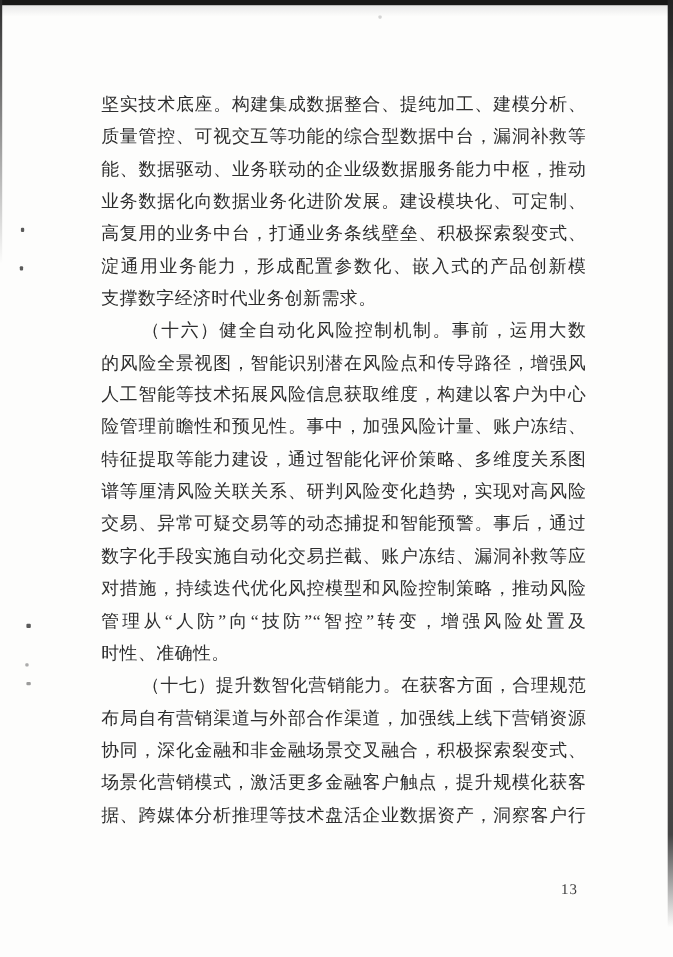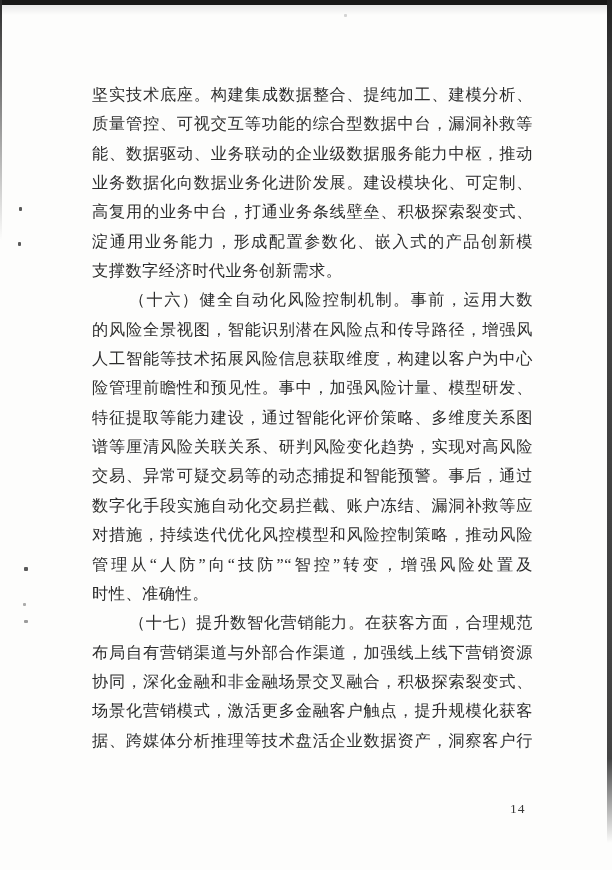--- a/index.html
+++ b/index.html
@@ -104,30 +104,30 @@
     <div class="line">坚实技术底座。构建集成数据整合、提纯加工、建模分析、</div>
     <div class="line">质量管控、可视交互等功能的综合型数据中台，漏洞补救等应</div>
     <div class="line">能、数据驱动、业务联动的企业级数据服务能力中枢，推动</div>
     <div class="line">业务数据化向数据业务化进阶发展。建设模块化、可定制、</div>
     <div class="line">高复用的业务中台，打通业务条线壁垒、积极探索裂变式、沉</div>
     <div class="line">淀通用业务能力，形成配置参数化、嵌入式的产品创新模式，</div>
     <div class="line para-end">支撑数字经济时代业务创新需求。</div>
     <div class="line indent">（十六）健全自动化风险控制机制。事前，运用大数据、</div>
     <div class="line">的风险全景视图，智能识别潜在风险点和传导路径，增强风</div>
     <div class="line">人工智能等技术拓展风险信息获取维度，构建以客户为中心</div>
-    <div class="line">险管理前瞻性和预见性。事中，加强风险计量、模型研发、</div>
+    <div class="line">险管理前瞻性和预见性。事中，加强风险计量、账户冻结、</div>
     <div class="line">特征提取等能力建设，通过智能化评价策略、多维度关系图</div>
     <div class="line">谱等厘清风险关联关系、研判风险变化趋势，实现对高风险</div>
     <div class="line">交易、异常可疑交易等的动态捕捉和智能预警。事后，通过</div>
     <div class="line">数字化手段实施自动化交易拦截、账户冻结、漏洞补救等应</div>
     <div class="line">对措施，持续迭代优化风控模型和风险控制策略，推动风险</div>
     <div class="line">管理从“人防”向“技防”“智控”转变，增强风险处置及</div>
     <div class="line para-end">时性、准确性。</div>
     <div class="line indent">（十七）提升数智化营销能力。在获客方面，合理规范</div>
     <div class="line">布局自有营销渠道与外部合作渠道，加强线上线下营销资源</div>
     <div class="line">协同，深化金融和非金融场景交叉融合，积极探索裂变式、</div>
     <div class="line">场景化营销模式，激活更多金融客户触点，提升规模化获客</div>
     <div class="line">据、跨媒体分析推理等技术盘活企业数据资产，洞察客户行</div>
   </div>
 
-  <div class="page-number">14</div>
+  <div class="page-number">13</div>
 
 </div>
 
 </body></html>

